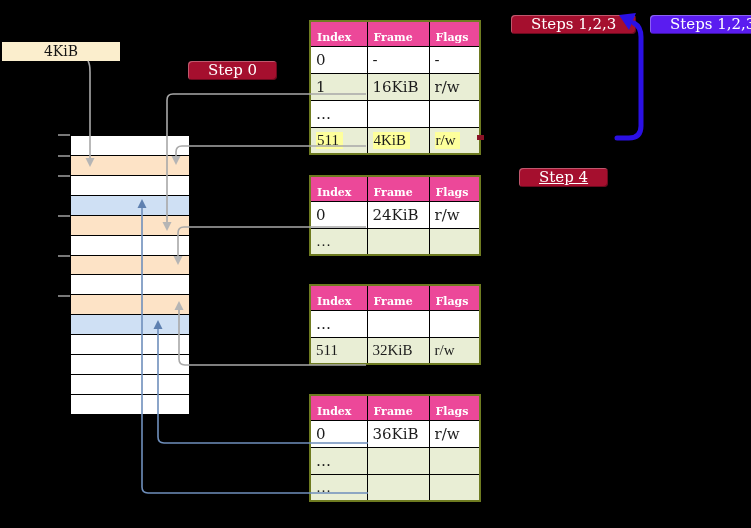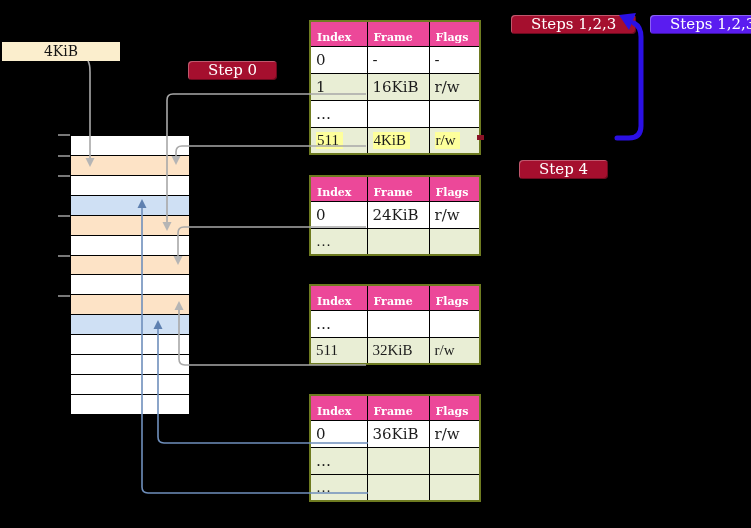--- a/index.html
+++ b/index.html
@@ -11,21 +11,21 @@
     background:#fbeecd;color:#141414;font-size:14px;line-height:19px;text-align:center;}
   .badge{position:absolute;color:#fff;font-size:15px;line-height:19px;padding:0 20px;
     border-radius:4px;white-space:nowrap;}
   .badge-red{background:#a50f2e;box-shadow:inset 1px 1px 0 rgba(255,255,255,.30),
     inset -1px -1px 0 rgba(0,0,0,.35);}
   .badge-blue{background:#5a1cf0;box-shadow:inset 1px 1px 0 rgba(255,255,255,.30),
     inset -1px -1px 0 rgba(0,0,0,.35);}
   .b-step0{left:188px;top:41px;margin-top:20px;}
   .b-steps123{left:511px;top:15px;}
   .b-steps1234{left:650px;top:15px;}
-  .b-step4{left:519px;top:160px;}
+  .b-step4{left:519px;top:168px;text-decoration:underline;}
 
   
   .strip{position:absolute;left:70px;top:135px;width:120px;height:280px;
     box-sizing:border-box;border:1.5px solid #000;display:flex;flex-direction:column;}
   .frame{flex:1;}
   .frame + .frame{border-top:1.5px solid #000;}
   .f-white{background:#ffffff;}
   .f-peach{background:#fde3c6;}
   .f-blue{background:#cfe0f4;}
   .tick{position:absolute;left:58px;width:12px;height:2px;background:#787878;}

